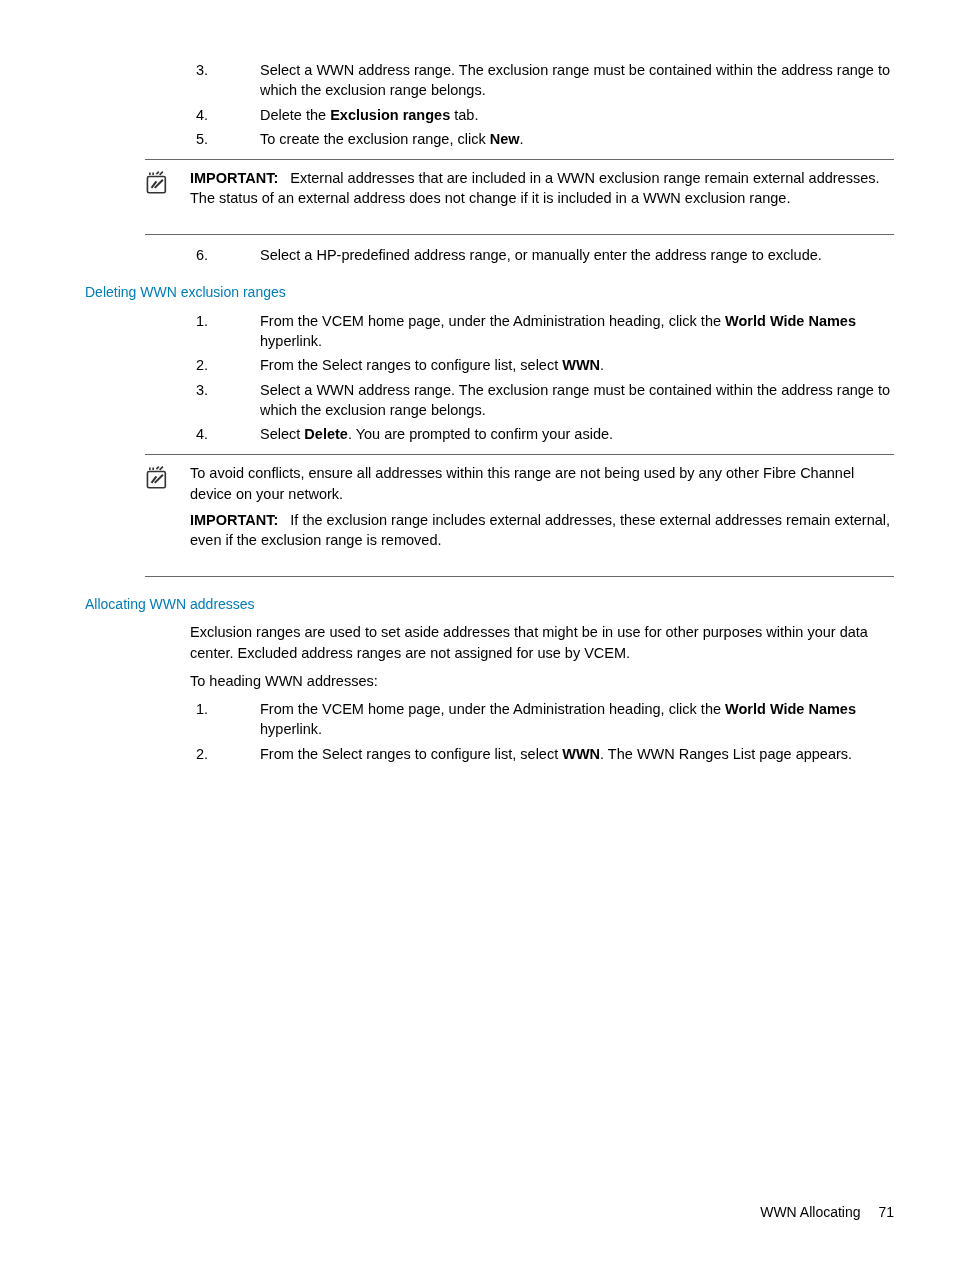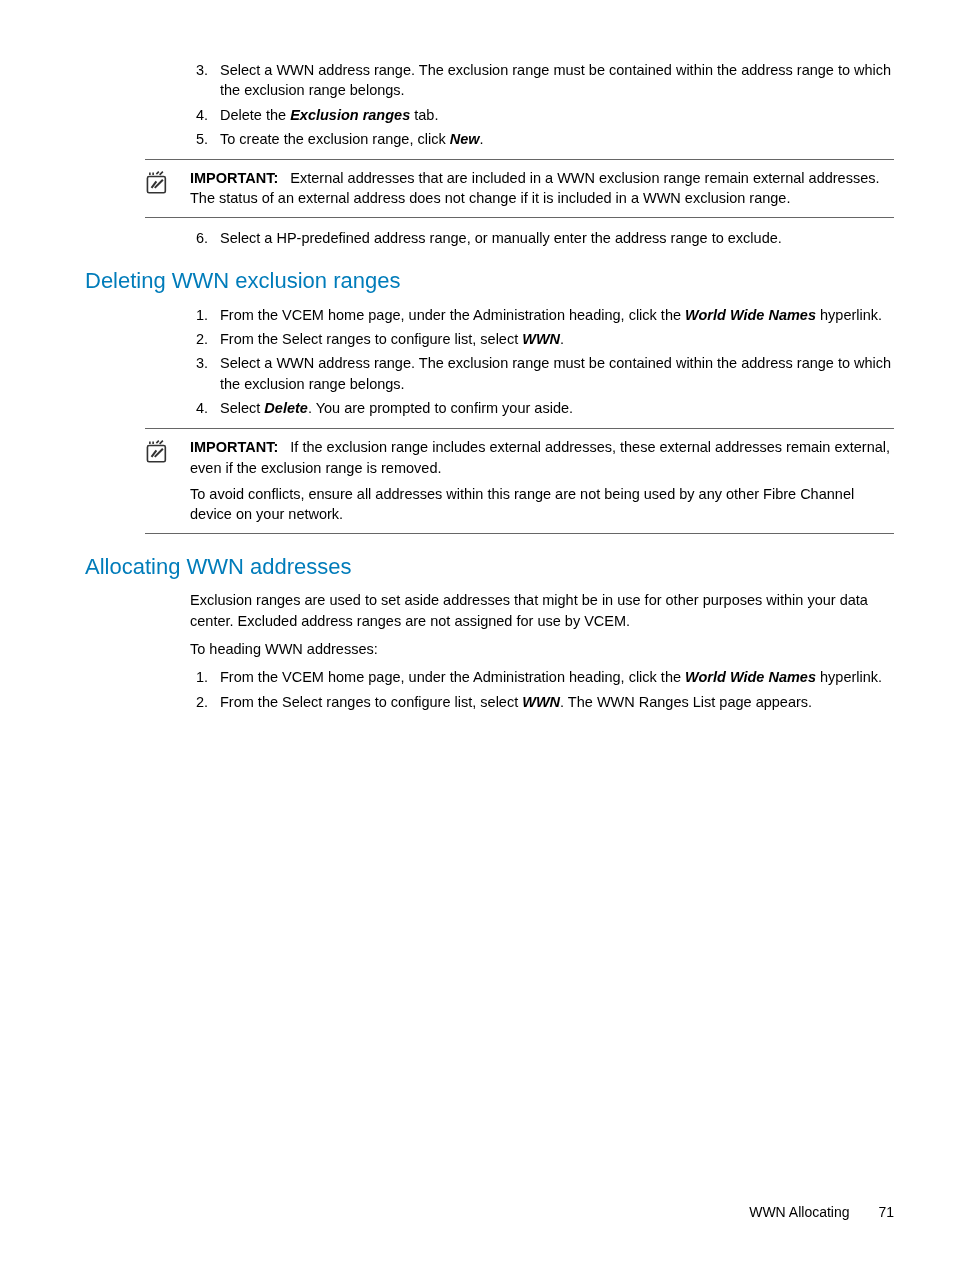--- a/index.html
+++ b/index.html
@@ -25,52 +25,52 @@
     ol.steps > li {
       display: flex;
       margin-bottom: 4px;
     }
     ol.steps > li .num {
       width: 30px;
       flex-shrink: 0;
       text-align: right;
       padding-right: 12px;
     }
-    ol.steps > li .txt { flex: 1; }
-    .bold { font-weight: bold; font-style: italic; }
+    ol.steps > li .txt { flex: 1; margin-left: 40px; }
+    .bold { font-weight: bold; }
     .note-box {
       border-top: 1px solid #666;
       border-bottom: 1px solid #666;
       margin: 10px 0 10px -45px;
-      padding: 8px 0 2px 0;
+      padding: 8px 0 19px 0;
       display: flex;
     }
     .note-icon {
       width: 45px;
       flex-shrink: 0;
       padding-top: 2px;
     }
     .note-icon svg { width: 26px; height: 26px; }
     .note-body { flex: 1; }
     .note-body p { margin-bottom: 6px; }
     .note-label { font-weight: bold; margin-right: 12px; }
     h2.section-heading {
       color: #007cba;
       font-weight: normal;
-      font-size: 22px;
+      font-size: 14px;
       margin: 18px 0 8px -60px;
     }
     .para { margin-bottom: 8px; }
     .footer {
       position: absolute;
       bottom: 48px;
       right: 60px;
       font-size: 14px;
     }
-    .footer .page-num { margin-left: 25px; }
+    .footer .page-num { margin-left: 14px; }
   </style>
 </head>
 <body>
 
 <div class="content">
   <div class="content-inner">
 
     <ol class="steps">
       <li>
         <span class="num">3.</span>
@@ -144,24 +144,24 @@
 
     <div class="note-box">
       <div class="note-icon">
         <svg viewBox="0 0 32 32" fill="none" stroke="#333" stroke-width="2">
           <rect x="3" y="8" width="22" height="20" rx="2"></rect>
           <path d="M6 6 L6 3 M10 6 L10 3 M14 5 L17 2 M18 6 L22 2"></path>
           <path d="M8 22 L14 14 M12 22 L22 12" stroke-width="2.5"></path>
         </svg>
       </div>
       <div class="note-body">
+        <p>To avoid conflicts, ensure all addresses within this range are not being used by any other Fibre Channel device on your network.</p>
         <p>
           <span class="note-label">IMPORTANT:</span><span>If the exclusion range includes external addresses, these external addresses remain external, even if the exclusion range is removed.</span>
         </p>
-        <p>To avoid conflicts, ensure all addresses within this range are not being used by any other Fibre Channel device on your network.</p>
       </div>
     </div>
   </div>
 
   <h2 class="section-heading">Allocating WWN addresses</h2>
 
   <div class="content-inner">
     <p class="para">Exclusion ranges are used to set aside addresses that might be in use for other purposes within your data center. Excluded address ranges are not assigned for use by VCEM.</p>
     <p class="para">To heading WWN addresses:</p>
     <ol class="steps">

